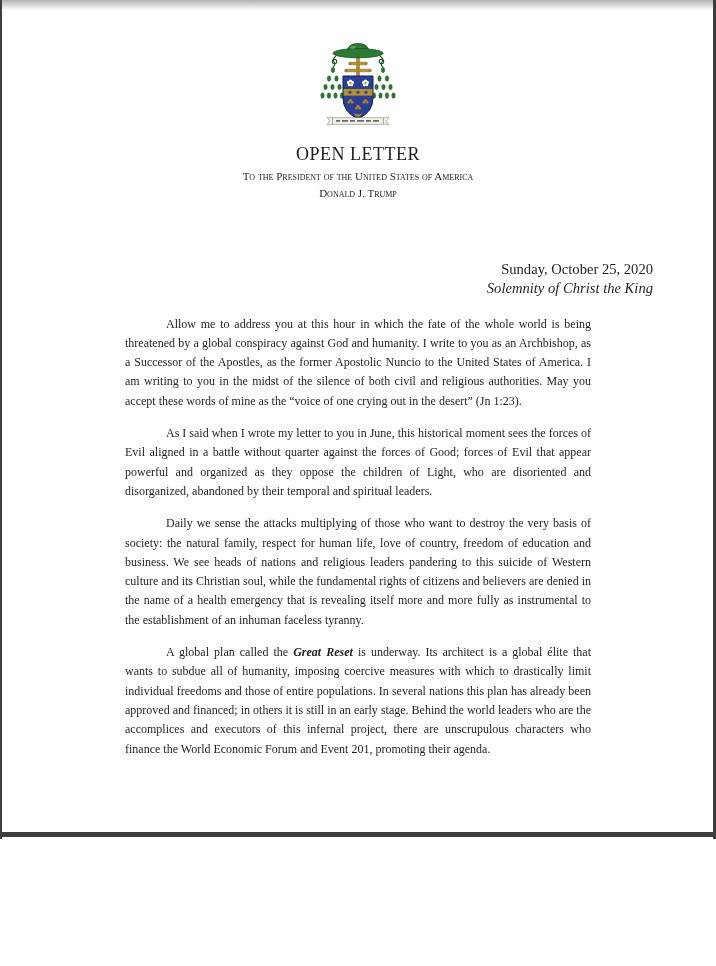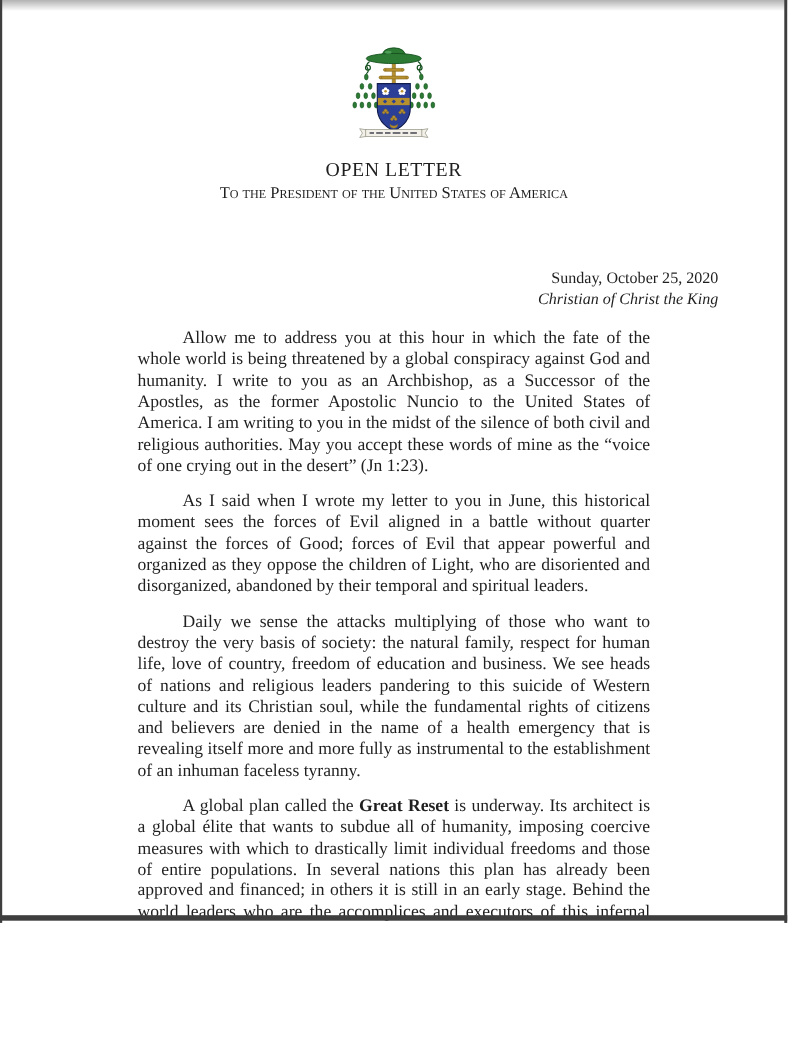--- a/index.html
+++ b/index.html
@@ -38,46 +38,46 @@
     display: block;
   }
   .title-block { text-align: center; margin-top: 18px; }
   .letter-title {
     font-size: 18px; line-height: 21px;
     letter-spacing: 0.5px;
     margin: 0; font-weight: normal;
   }
   .letter-subtitle, .letter-addressee {
     font-variant: small-caps;
-    font-size: 15px; line-height: 16.5px;
+    font-size: 11px; line-height: 16.5px;
     margin: 0;
   }
   .letter-subtitle { margin-top: 3px; }
   .date-block {
     margin-top: 59px; padding-right: 63px;
     text-align: right;
     font-size: 14.6px; line-height: 19.3px;
   }
   .feast-line { font-style: italic; }
   .salutation {
     margin: 13px 125px 0 125px;
     font-size: 14.6px; line-height: 19.3px;
   }
   .letter-body {
     margin: 0 125px;
-    font-size: 16px; line-height: 19.3px;
+    font-size: 12px; line-height: 19.3px;
     text-align: justify;
   }
   .letter-body p {
     margin: 13px 0 0 0;
     text-indent: 41px;
   }
   .letter-body p:first-child { margin-top: 16px; }
   .run-italic { }
-  .run-bold-italic { font-weight: bold; }
+  .run-bold-italic { font-style: italic; font-weight: bold; }
 </style>
 </head>
 <body>
 
 <div class="page">
   <div class="top-shadow"></div>
   <div class="edge-left"></div>
   <div class="edge-right"></div>
   <div class="edge-bottom"></div>
 
@@ -188,25 +188,26 @@
           <rect x="38" y="80.2" width="7" height="1.4"></rect>
         <rect x="47" y="80.2" width="5" height="1.4"></rect>
           <rect x="54" y="80.2" width="6" height="1.4"></rect>
       </g>
     </g>
   </svg>
 
   <div class="title-block">
     <h1 class="letter-title">OPEN LETTER</h1>
     <div class="letter-subtitle">To the President of the United States of America</div>
+    <div class="letter-addressee">Donald J. Trump</div>
   </div>
 
   <div class="date-block">
     <div>Sunday, October 25, 2020</div>
-    <div class="feast-line">Christian of Christ the King</div>
+    <div class="feast-line">Solemnity of Christ the King</div>
   </div>
 
 
   <div class="letter-body" id="letter-body">
       <p><span>Allow me to address you at this hour in which the fate of the whole world is being threatened by a global conspiracy against God and humanity. I write to you as an Archbishop, as a Successor of the Apostles, as the former Apostolic Nuncio to the United States of America. I am writing to you in the midst of the silence of both civil and religious authorities. May you accept these words of mine as the “voice of one crying out in the desert” (Jn 1:23).</span></p>
       <p><span>As I said when I wrote my letter to you in June, this historical moment sees the forces of Evil aligned in a battle without quarter against the forces of Good; forces of Evil that appear powerful and organized as they oppose the children of Light, who are disoriented and disorganized, abandoned by their temporal and spiritual leaders.</span></p>
       <p><span>Daily we sense the attacks multiplying of those who want to destroy the very basis of society: the natural family, respect for human life, love of country, freedom of education and business. We see heads of nations and religious leaders pandering to this suicide of Western culture and its Christian soul, while the fundamental rights of citizens and believers are denied in the name of a health emergency that is revealing itself more and more fully as instrumental to the establishment of an inhuman faceless tyranny.</span></p>
       <p><span>A global plan called the </span><span class="run-bold-italic">Great Reset</span><span> is underway. Its architect is a global élite that wants to subdue all of humanity, imposing coercive measures with which to drastically limit individual freedoms and those of entire populations. In several nations this plan has already been approved and financed; in others it is still in an early stage. Behind the world leaders who are the accomplices and executors of this infernal project, there are unscrupulous characters who finance the </span><span class="run-italic">World Economic Forum</span><span> and </span><span class="run-italic">Event 201,</span><span> promoting their agenda.</span></p>
     </div>
 </div>

